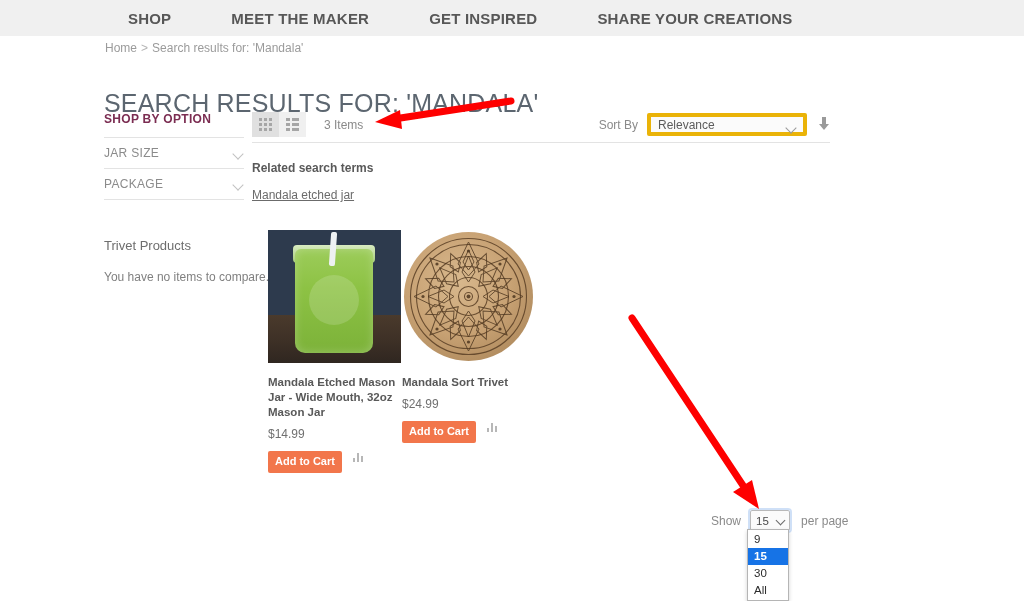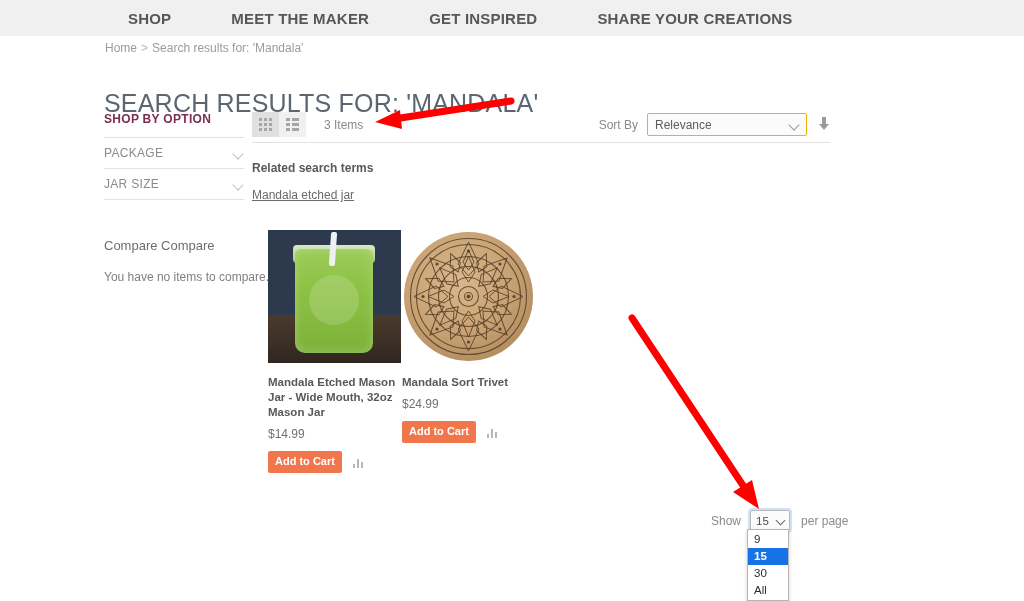--- a/index.html
+++ b/index.html
@@ -169,21 +169,21 @@
     align-items: center;
   }
   .sort-label {
     font-size: 12px;
     color: #8a8a8a;
     margin-right: 9px;
   }
   .sort-select {
     width: 160px;
     height: 23px;
-    border: 1px solid #eab308;
+    border: 4px solid #eab308;
     background: #fbfbfb;
     border-radius: 2px;
     display: flex;
     align-items: center;
     font-size: 12px;
     color: #5c5c5c;
     padding: 0 7px;
     box-sizing: border-box;
     cursor: pointer;
     position: relative;
@@ -263,21 +263,20 @@
     cursor: pointer;
   }
   .prod-price {
     margin-top: 7px;
     font-size: 12px;
     color: #707070;
   }
   .prod-actions {
     margin-top: 10px;
     display: flex;
-    align-items: center;
   }
   .btn-cart {
     background: #f2764b;
     color: #ffffff;
     font-size: 11px;
     font-weight: bold;
     padding: 5px 7px 6px 7px;
     border: none;
     border-radius: 2px;
     cursor: pointer;
@@ -420,31 +419,31 @@
 <div class="breadcrumb">
   <span class="crumb-link">Home</span><span class="crumb-sep">&gt;</span><span class="crumb-current">Search results for: 'Mandala'</span>
 </div>
 
 <h1 class="page-title">SEARCH RESULTS FOR: 'MANDALA'</h1>
 
 <div class="sidebar">
   <div class="sidebar-heading">SHOP BY OPTION</div>
   <div class="filter-list">
     <div class="filter-row">
+      <span class="filter-label">JAR SIZE</span>
+      <span class="chev"></span>
+    </div>
+    <div class="filter-row">
       <span class="filter-label">PACKAGE</span>
       <span class="chev"></span>
     </div>
-    <div class="filter-row">
-      <span class="filter-label">JAR SIZE</span>
-      <span class="chev"></span>
-    </div>
   </div>
 
   <div class="compare-block">
-    <div class="compare-title">Compare Compare</div>
+    <div class="compare-title">Trivet Products</div>
     <div class="compare-empty">You have no items to compare.</div>
   </div>
 </div>
 
 <div class="toolbar">
   <div class="view-modes">
     <div class="vm active">
       <span class="vm-grid-glyph">
         <i></i>
           <i></i>

